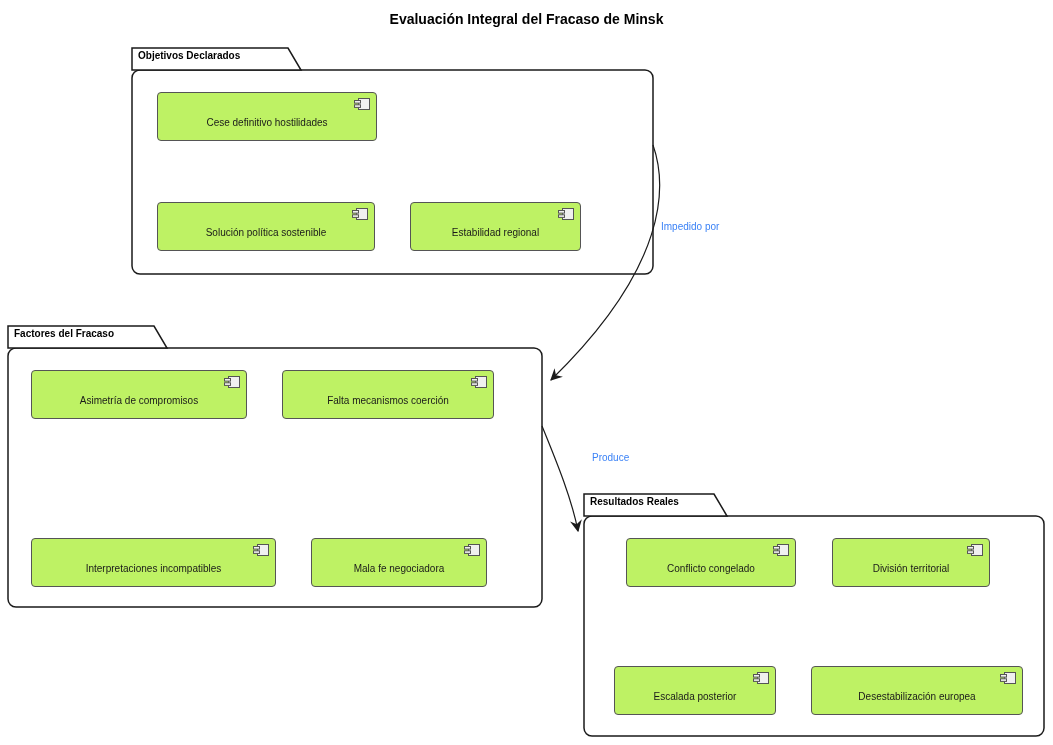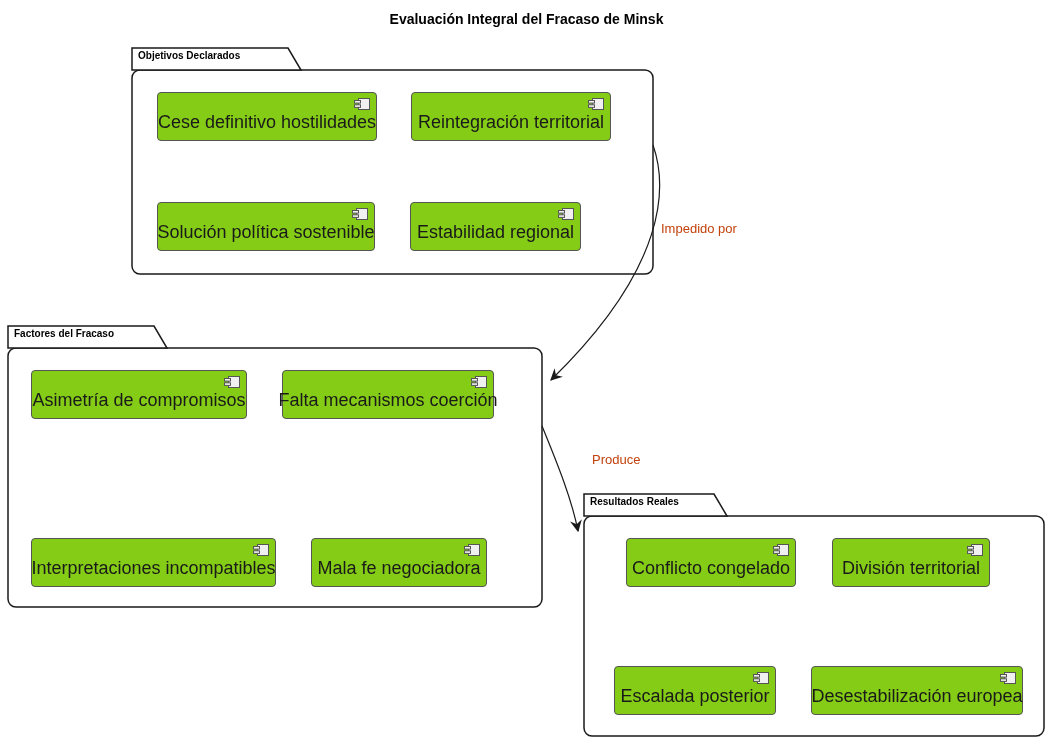--- a/index.html
+++ b/index.html
@@ -16,37 +16,37 @@
     text-align:center;font-size:14px;font-weight:bold;color:#000;
   }
   .package{position:absolute;}
   .pkg-shape{position:absolute;left:0;top:0;}
   .pkg-name{
     position:absolute;left:7px;top:3px;
     font-size:10px;font-weight:bold;color:#000;white-space:nowrap;
   }
   .component{
     position:absolute;
-    background:#84cc16;
+    background:#bef264;
     border:1px solid #555555;
     border-radius:4px;
     box-sizing:border-box;
     display:flex;align-items:center;justify-content:center;
-    font-size:18px;color:#1a1a1a;white-space:nowrap;
+    font-size:10px;color:#1a1a1a;white-space:nowrap;
     padding-top:12px;
   }
   .component .comp-icon{
     position:absolute;top:4px;right:5px;
   }
   .edges{
     position:absolute;left:0;top:0;width:1053px;height:745px;
     pointer-events:none;z-index:5;
   }
   .edge-label{
-    position:absolute;font-size:13px;color:#c2410c;white-space:nowrap;z-index:6;
+    position:absolute;font-size:10px;color:#3b82f6;white-space:nowrap;z-index:6;
   }
 </style>
 </head>
 <body>
 
 <div class="canvas">
 
   <div class="diagram-title">Evaluación Integral del Fracaso de Minsk</div>
 
   <div class="package" style="left:131px;top:47px;width:536px;height:229px;">
@@ -58,28 +58,20 @@
 
     <div class="component" style="left:26px;top:45px;width:220px;height:49px;">
       <svg class="comp-icon" width="18" height="14" viewBox="0 0 18 14">
         <rect x="5.5" y="1.5" width="11" height="11" fill="#f0f0f0" stroke="#555555"></rect>
         <rect x="1.5" y="3.5" width="6" height="2.6" fill="#f0f0f0" stroke="#555555"></rect>
         <rect x="1.5" y="7.8" width="6" height="2.6" fill="#f0f0f0" stroke="#555555"></rect>
       </svg>
       <span>Cese definitivo hostilidades</span>
     </div>
 
-    <div class="component" style="left:280px;top:45px;width:200px;height:49px;">
-      <svg class="comp-icon" width="18" height="14" viewBox="0 0 18 14">
-        <rect x="5.5" y="1.5" width="11" height="11" fill="#f0f0f0" stroke="#555555"></rect>
-        <rect x="1.5" y="3.5" width="6" height="2.6" fill="#f0f0f0" stroke="#555555"></rect>
-        <rect x="1.5" y="7.8" width="6" height="2.6" fill="#f0f0f0" stroke="#555555"></rect>
-      </svg>
-      <span>Reintegración territorial</span>
-    </div>
 
     <div class="component" style="left:279px;top:155px;width:171px;height:49px;">
       <svg class="comp-icon" width="18" height="14" viewBox="0 0 18 14">
         <rect x="5.5" y="1.5" width="11" height="11" fill="#f0f0f0" stroke="#555555"></rect>
         <rect x="1.5" y="3.5" width="6" height="2.6" fill="#f0f0f0" stroke="#555555"></rect>
         <rect x="1.5" y="7.8" width="6" height="2.6" fill="#f0f0f0" stroke="#555555"></rect>
       </svg>
       <span>Estabilidad regional</span>
     </div>
 

